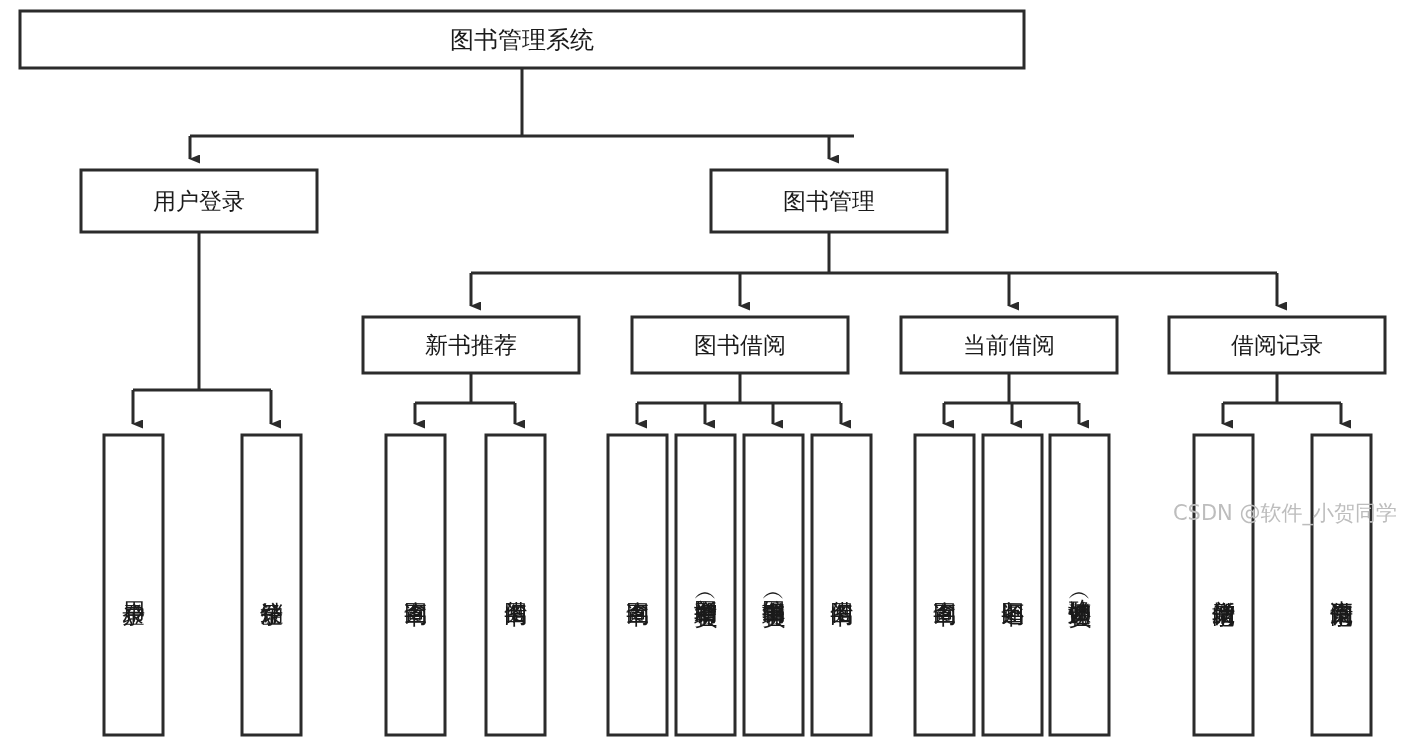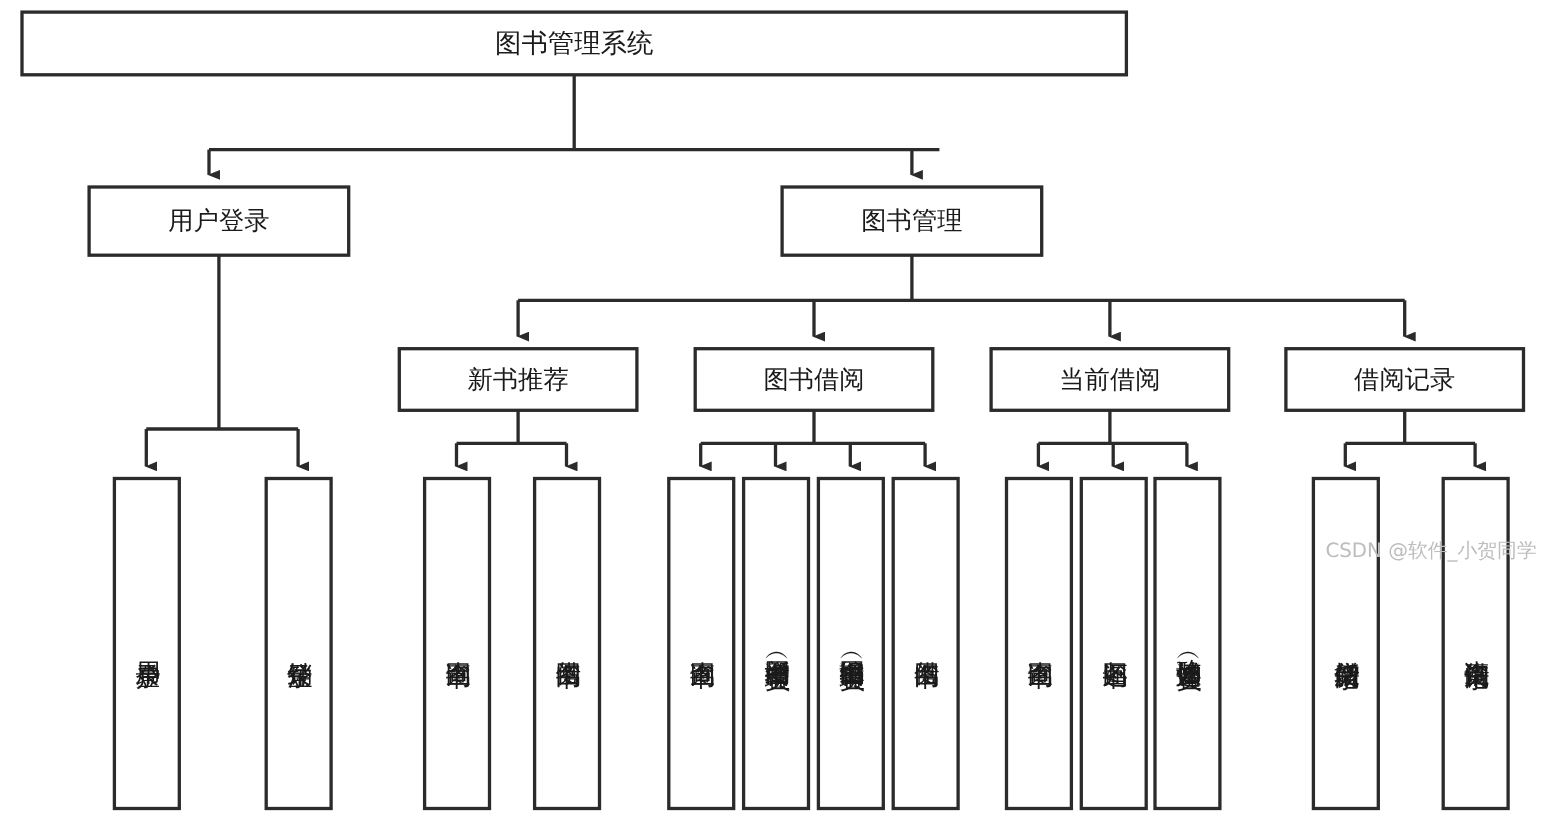--- a/index.html
+++ b/index.html
@@ -57,23 +57,23 @@
     font-size: 23px;
     line-height: 1.02;
     color: #1a1a1a;
     letter-spacing: 1px;
     white-space: nowrap;
     pointer-events: none;
   }
   .watermark {
     position: absolute;
     right: 8px;
-    bottom: 17px;
-    font-family: "DejaVu Sans", "Liberation Sans", sans-serif;
-    font-size: 18px;
+    bottom: 2px;
+    font-family: "DejaVu Sans", "Liberation Sans", sans-serif;
+    font-size: 21px;
     color: #bdbdbd;
     white-space: nowrap;
     user-select: none;
   }
 </style>
 </head>
 <body>
 
 <div id="diagram-root">
 

